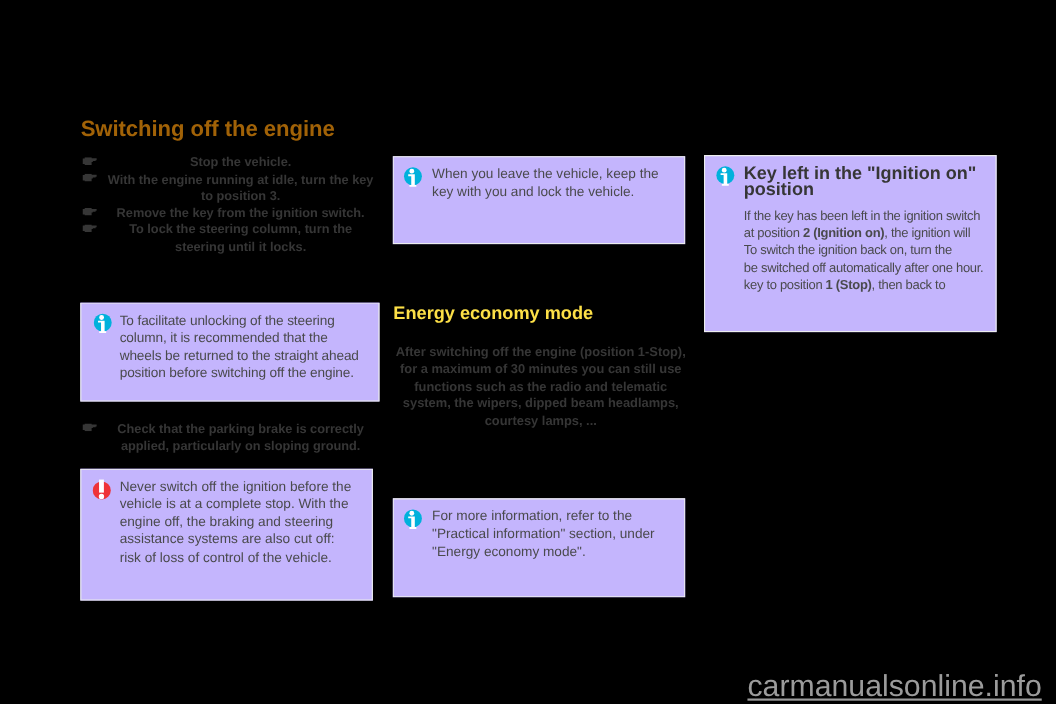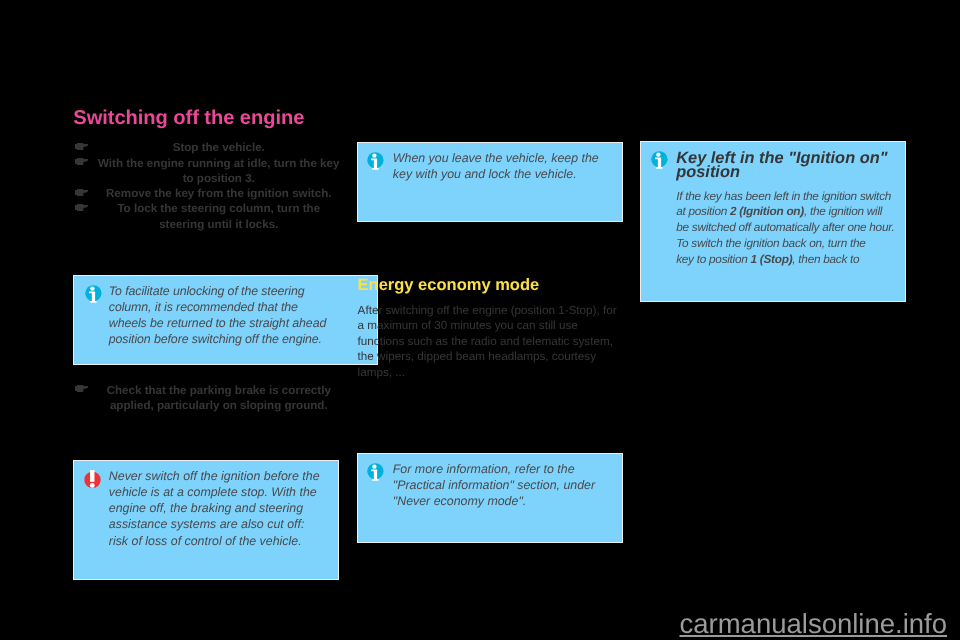--- a/index.html
+++ b/index.html
@@ -1,35 +1,35 @@
 <!DOCTYPE html>
 <html><head>
 <meta charset="utf-8">
 <style>
   html,body{margin:0;padding:0;}
   body{width:960px;height:640px;background:#000;overflow:hidden;
        font-family:"Liberation Sans", sans-serif;-webkit-font-smoothing:antialiased;text-rendering:geometricPrecision;}
   .page{position:relative;width:960px;height:640px;overflow:hidden;}
   .abs{position:absolute;}
 
-  .title{left:73.3px;top:107px;font-size:20.1px;font-weight:bold;color:#ec4899;white-space:nowrap;letter-spacing:-0.05px;}
+  .title{left:73.3px;top:107px;font-size:20.1px;font-weight:bold;color:#a16207;white-space:nowrap;letter-spacing:-0.05px;}
 
   .steps{color:#363636;font-size:11.6px;font-weight:bold;line-height:15.25px;text-align:center;}
   .step{position:relative;padding-left:23.5px;margin:0;}
   .hand{position:absolute;left:1.0px;top:-1.1px;width:13.4px;height:7.2px;display:block;}
 
-  .box{position:absolute;background:#7dd3fc;box-sizing:border-box;box-shadow:inset 0 0 0 1px #eceded;font-style:italic;}
+  .box{position:absolute;background:#c4b5fd;box-sizing:border-box;box-shadow:inset 0 0 0 1px #eceded;}
   .box .ico{position:absolute;}
   .box .bodytxt{position:absolute;color:#4a4a4d;}
 
   .wm{position:absolute;color:#9b9b9b;font-size:27.5px;letter-spacing:0px;white-space:nowrap;text-decoration:underline;}
   b{font-weight:bold;text-align:right;}
   .ln{display:block;white-space:nowrap;}
   .energy-h{font-size:16.5px;font-weight:bold;color:#fde047;line-height:18px;white-space:nowrap;}
-  .energy-b{font-size:11.7px;font-weight:normal;color:#363636;line-height:15.6px;width:268px;margin-top:9px;}
+  .energy-b{font-size:11.7px;font-weight:bold;color:#363636;line-height:15.6px;width:268px;margin-top:19px;text-align:center;}
   .kl-h{font-size:16.4px;font-weight:bold;color:#363636;line-height:14.3px;}
   .kl-b{font-size:11.8px;color:#4a4a4d;line-height:15.85px;letter-spacing:-0.27px;}
 </style>
 </head>
 <body>
 
 <div class="page">
 
   <div class="abs title">Switching off the engine</div>
 
@@ -47,30 +47,30 @@
             <path d="M2 0 H8.3 V0.9 H13 V2.7 H11.9 V3.4 H9.4 V4.2 H8.3 V7 H2 V6 H0 V1 H2 Z" fill="#363636"></path>
           </svg></span><span>To lock the steering column, turn the steering until it locks.</span></div>
   </div>
 
   <div class="abs steps" style="left:74px;top:382.5px;width:266px;">
     <div class="step"><span class="hand"><svg width="13" height="7" viewBox="0 0 13 7">
             <path d="M2 0 H8.3 V0.9 H13 V2.7 H11.9 V3.4 H9.4 V4.2 H8.3 V7 H2 V6 H0 V1 H2 Z" fill="#363636"></path>
           </svg></span><span>Check that the parking brake is correctly applied, particularly on sloping ground.</span></div>
   </div>
 
-  <div class="box" style="left:73px;top:275px;width:305px;height:90px;">
+  <div class="box" style="left:73px;top:275px;width:272px;height:90px;">
     <span class="ico" style="left:11.75px;top:9.1px;"><svg width="18" height="20" viewBox="0 0 18 20">
           <circle cx="8.4" cy="9.3" r="8.15" fill="#00b1dc"></circle>
           <rect x="5.2" y="2.4" width="4.35" height="4.4" rx="2.1" fill="#fff"></rect>
           <path d="M4.1 7.5 H10.1 V17.1 H11.5 V18.8 H5.2 V17.1 H6.85 V9.2 H4.1 Z" fill="#fff"></path>
         </svg></span>
     <div class="bodytxt" style="left:35.8px;top:7.7px;width:226px;font-size:12.4px;line-height:16.2px;letter-spacing:-0.11px;">To facilitate unlocking of the steering column, it is recommended that the wheels be returned to the straight ahead position before switching off the engine.</div>
   </div>
 
-  <div class="box" style="left:73px;top:460px;width:266px;height:120px;">
+  <div class="box" style="left:73px;top:426px;width:266px;height:120px;">
     <span class="ico" style="left:11.35px;top:8.95px;"><svg width="18" height="22" viewBox="0 0 18 22">
           <circle cx="8.5" cy="10.9" r="8.2" fill="#ee3338"></circle>
           <rect x="6.05" y="0.95" width="4.4" height="11.9" fill="#fff"></rect>
           <rect x="5.85" y="13.95" width="4.8" height="4.85" rx="2.3" fill="#fff"></rect>
         </svg></span>
     <div class="bodytxt" style="left:35.8px;top:7.7px;width:214px;font-size:12.4px;line-height:16.2px;">Never switch off the ignition before the vehicle is at a complete stop. With the engine off, the braking and steering assistance systems are also cut off: risk of loss of control of the vehicle.</div>
   </div>
 
   <div class="box" style="left:357px;top:142px;width:266px;height:80px;">
     <span class="ico" style="left:10.35px;top:9.4px;"><svg width="18" height="20" viewBox="0 0 18 20">
@@ -85,34 +85,34 @@
     <div class="energy-h">Energy economy mode</div>
     <div class="energy-b">After switching off the engine (position 1-Stop), for a maximum of 30 minutes you can still use functions such as the radio and telematic system, the wipers, dipped beam headlamps, courtesy lamps, ...</div>
   </div>
 
   <div class="box" style="left:357px;top:453px;width:266px;height:90px;">
     <span class="ico" style="left:10.35px;top:9.4px;"><svg width="18" height="20" viewBox="0 0 18 20">
           <circle cx="8.4" cy="9.3" r="8.15" fill="#00b1dc"></circle>
           <rect x="5.2" y="2.4" width="4.35" height="4.4" rx="2.1" fill="#fff"></rect>
           <path d="M4.1 7.5 H10.1 V17.1 H11.5 V18.8 H5.2 V17.1 H6.85 V9.2 H4.1 Z" fill="#fff"></path>
         </svg></span>
-    <div class="bodytxt" style="left:35.8px;top:7.7px;width:222px;font-size:12.4px;line-height:16.2px;">For more information, refer to the "Practical information" section, under "Never economy mode".</div>
+    <div class="bodytxt" style="left:35.8px;top:7.7px;width:222px;font-size:12.4px;line-height:16.2px;">For more information, refer to the "Practical information" section, under "Energy economy mode".</div>
   </div>
 
   <div class="box" style="left:640px;top:141px;width:266px;height:161px;">
     <span class="ico" style="left:10.55px;top:9.1px;"><svg width="18" height="20" viewBox="0 0 18 20">
           <circle cx="8.4" cy="9.3" r="8.15" fill="#00b1dc"></circle>
           <rect x="5.2" y="2.4" width="4.35" height="4.4" rx="2.1" fill="#fff"></rect>
           <path d="M4.1 7.5 H10.1 V17.1 H11.5 V18.8 H5.2 V17.1 H6.85 V9.2 H4.1 Z" fill="#fff"></path>
         </svg></span>
     <div class="kl-h" style="position:absolute;left:36.2px;top:10.2px;width:218px;">Key left in the "Ignition on" position</div>
     <div class="kl-b" style="position:absolute;left:36.2px;top:47.6px;width:219.5px;">
         <span class="ln">If the key has been left in the ignition switch</span>
         <span class="ln">at position <b>2 (Ignition on)</b>, the ignition will</span>
+        <span class="ln">To switch the ignition back on, turn the</span>
         <span class="ln">be switched off automatically after one hour.</span>
-        <span class="ln">To switch the ignition back on, turn the</span>
         <span class="ln">key to position <b>1 (Stop)</b>, then back to</span>
       </div>
   </div>
 
   <div class="wm" style="left:679.5px;top:607.6px;">carmanualsonline.info</div>
 
 </div>
 
 </body></html>

